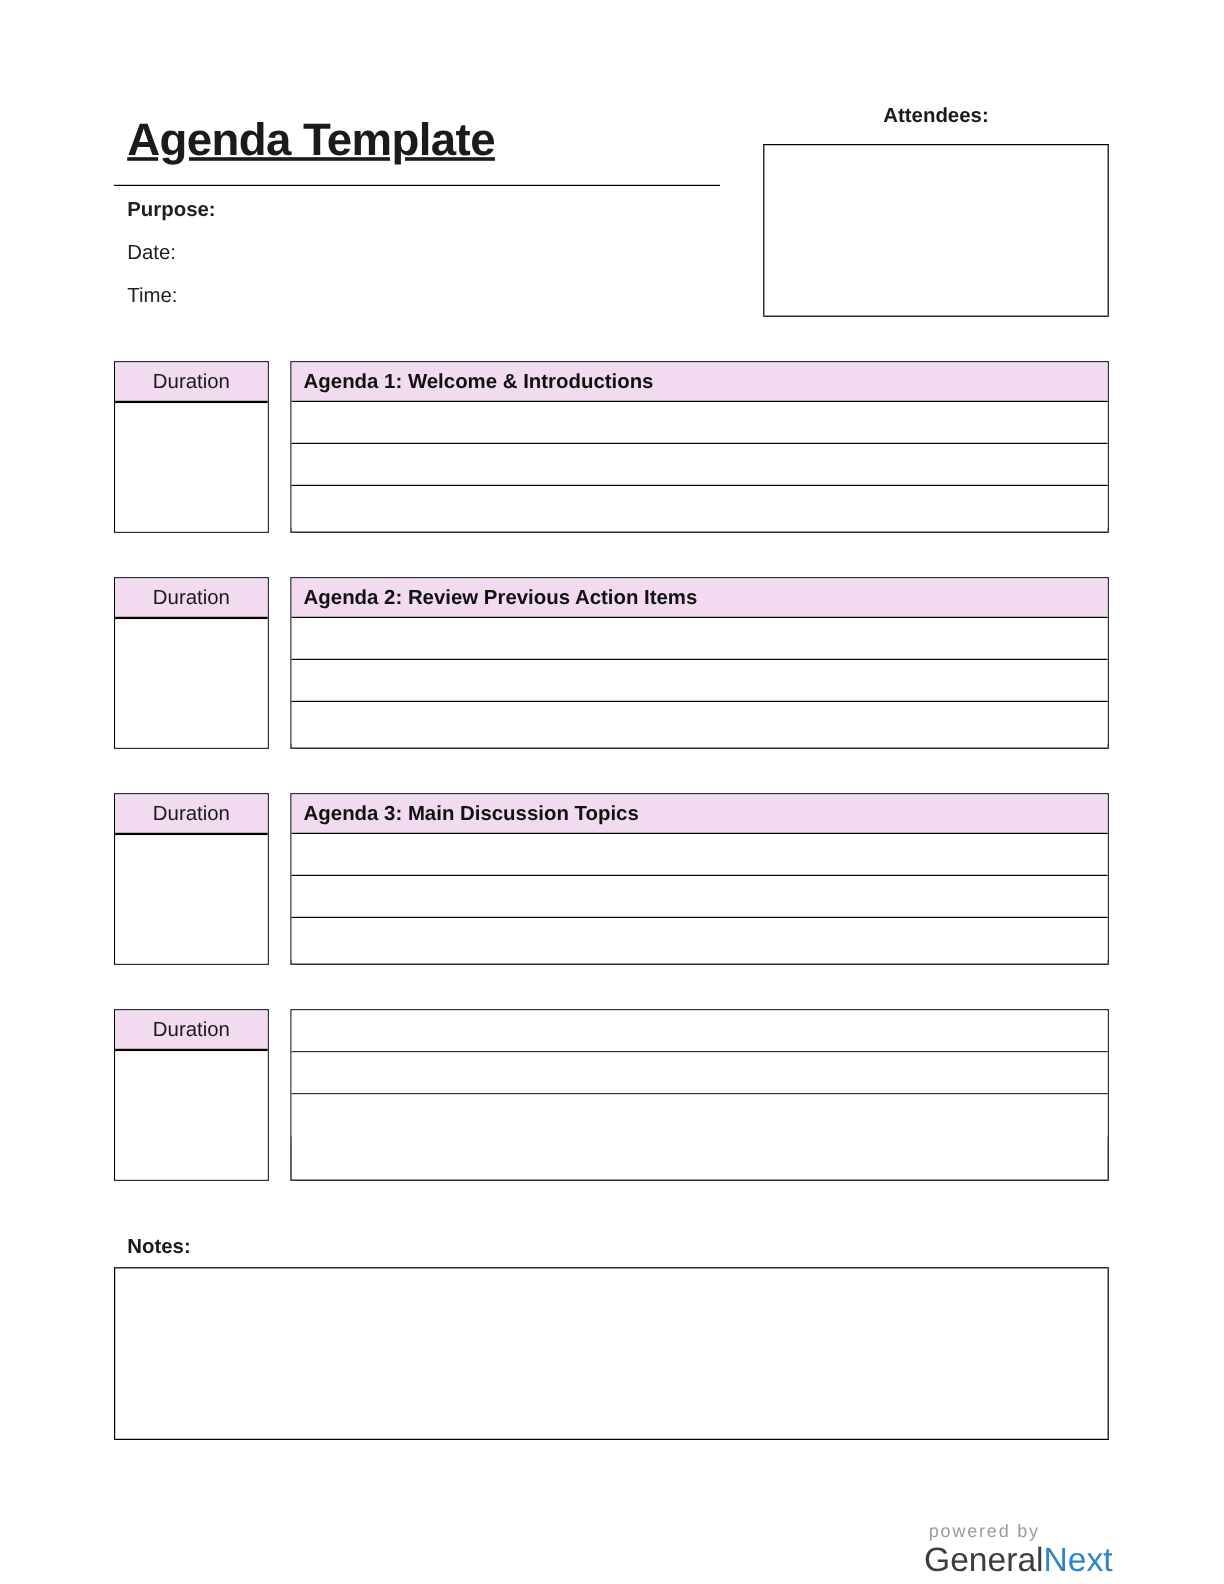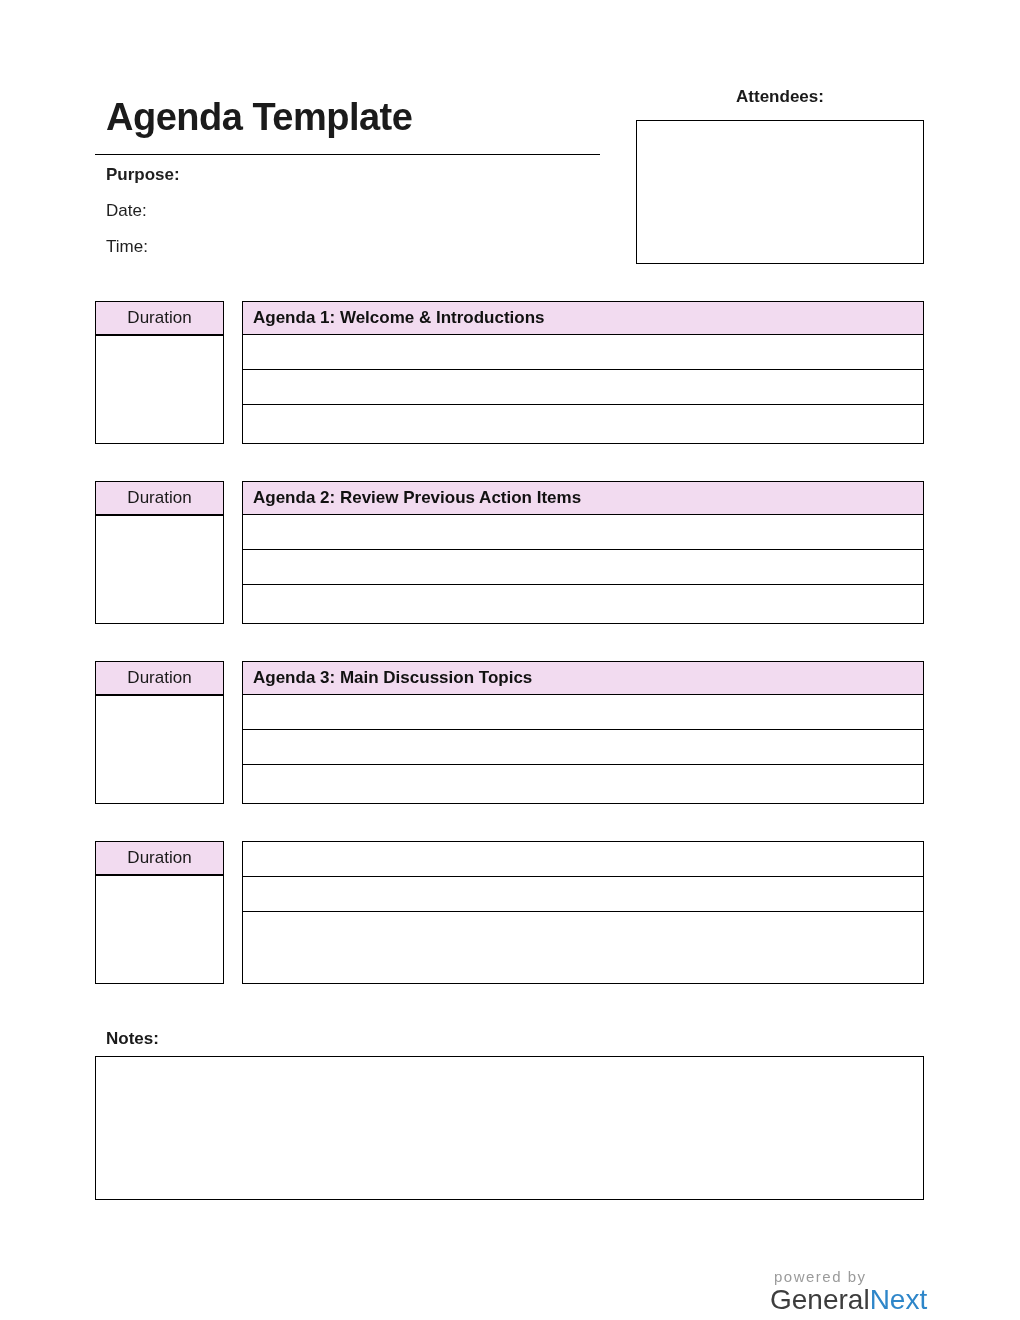--- a/index.html
+++ b/index.html
@@ -15,20 +15,21 @@
   }
 
   .page-title {
     position: absolute;
     left: 106px;
     top: 96px;
     font-size: 38px;
     font-weight: 800;
     letter-spacing: -0.5px;
     color: #1b1b1b;
+    text-decoration: underline;
   }
 
   .title-divider {
     position: absolute;
     left: 95px;
     top: 154px;
     width: 505px;
     height: 0;
     border-top: 1.5px solid #000000;
   }

